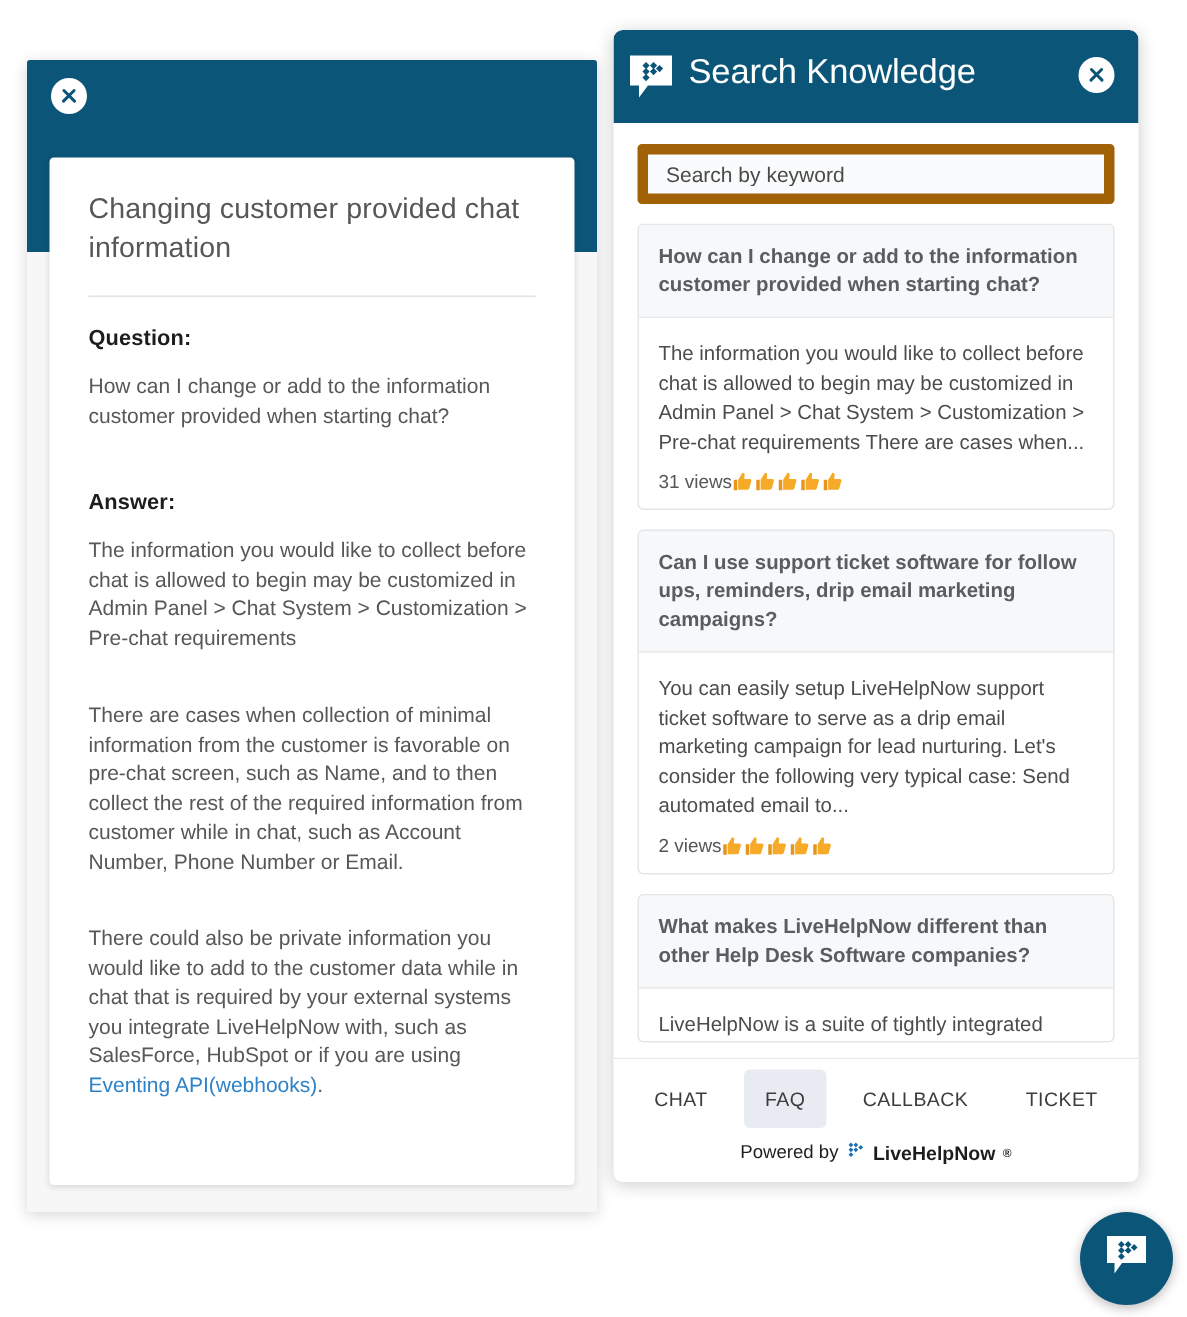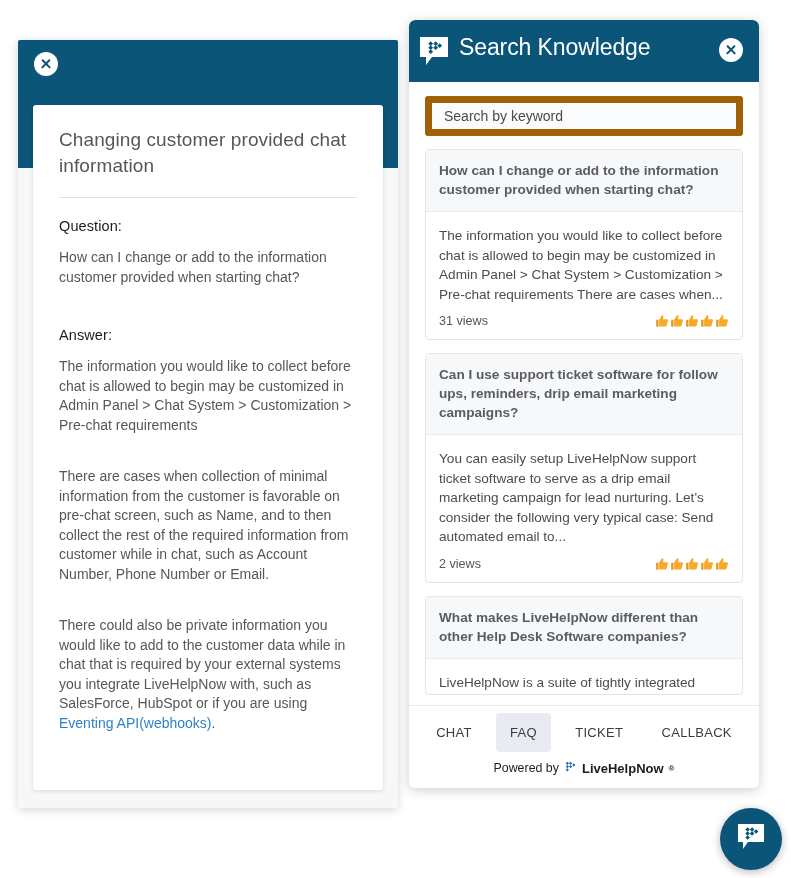--- a/index.html
+++ b/index.html
@@ -92,21 +92,21 @@
     margin: 0 0 18px 0;
     letter-spacing: 0.1px;
   }
   #article-divider {
     height: 1px;
     background: #e2e2e2;
     margin: 0 0 20px 0;
   }
   .lbl {
     font-size: 14.5px;
-    font-weight: normal;
+    font-weight: bold;
     color: #1d1d1d;
     margin: 0 0 14px 0;
     letter-spacing: 0.1px;
   }
   .para {
     font-size: 14px;
     line-height: 19.5px;
     color: #555759;
     margin: 0 0 14px 0;
   }
@@ -215,21 +215,20 @@
   }
   .result-snippet {
     padding: 14px 13px 2px 13px;
     font-size: 13.6px;
     line-height: 19.5px;
     color: #4a4c4e;
   }
   .result-foot {
     display: flex;
     align-items: center;
-    justify-content: space-between;
     padding: 8px 13px 11px 13px;
   }
   .views {
     font-size: 12.6px;
     color: #555759;
   }
   .rating { display: flex; gap: 1px; line-height: 1; }
   .thumb {
     width: 14px;
     height: 14px;
@@ -424,22 +423,22 @@
           <div class="result-snippet">LiveHelpNow is a suite of tightly integrated</div>
         </div>
 
       </div>
     </div>
 
     <div id="kb-footer">
       <div id="tabs">
         <div class="tab">CHAT</div>
         <div class="tab active">FAQ</div>
+        <div class="tab">CALLBACK</div>
         <div class="tab">TICKET</div>
-        <div class="tab">CALLBACK</div>
       </div>
       <div id="powered">
         <span>Powered by</span>
         <span>
           <svg width="13" height="13" viewBox="0 0 24 24">
             <g fill="#1f6fb2">
               <rect x="4" y="4" width="4.2" height="4.2" transform="rotate(45 6.1 6.1)"></rect>
               <rect x="10" y="4" width="4.2" height="4.2" transform="rotate(45 12.1 6.1)"></rect>
               <rect x="4" y="10" width="4.2" height="4.2" transform="rotate(45 6.1 12.1)"></rect>
               <rect x="10" y="10" width="4.2" height="4.2" transform="rotate(45 12.1 12.1)"></rect>

